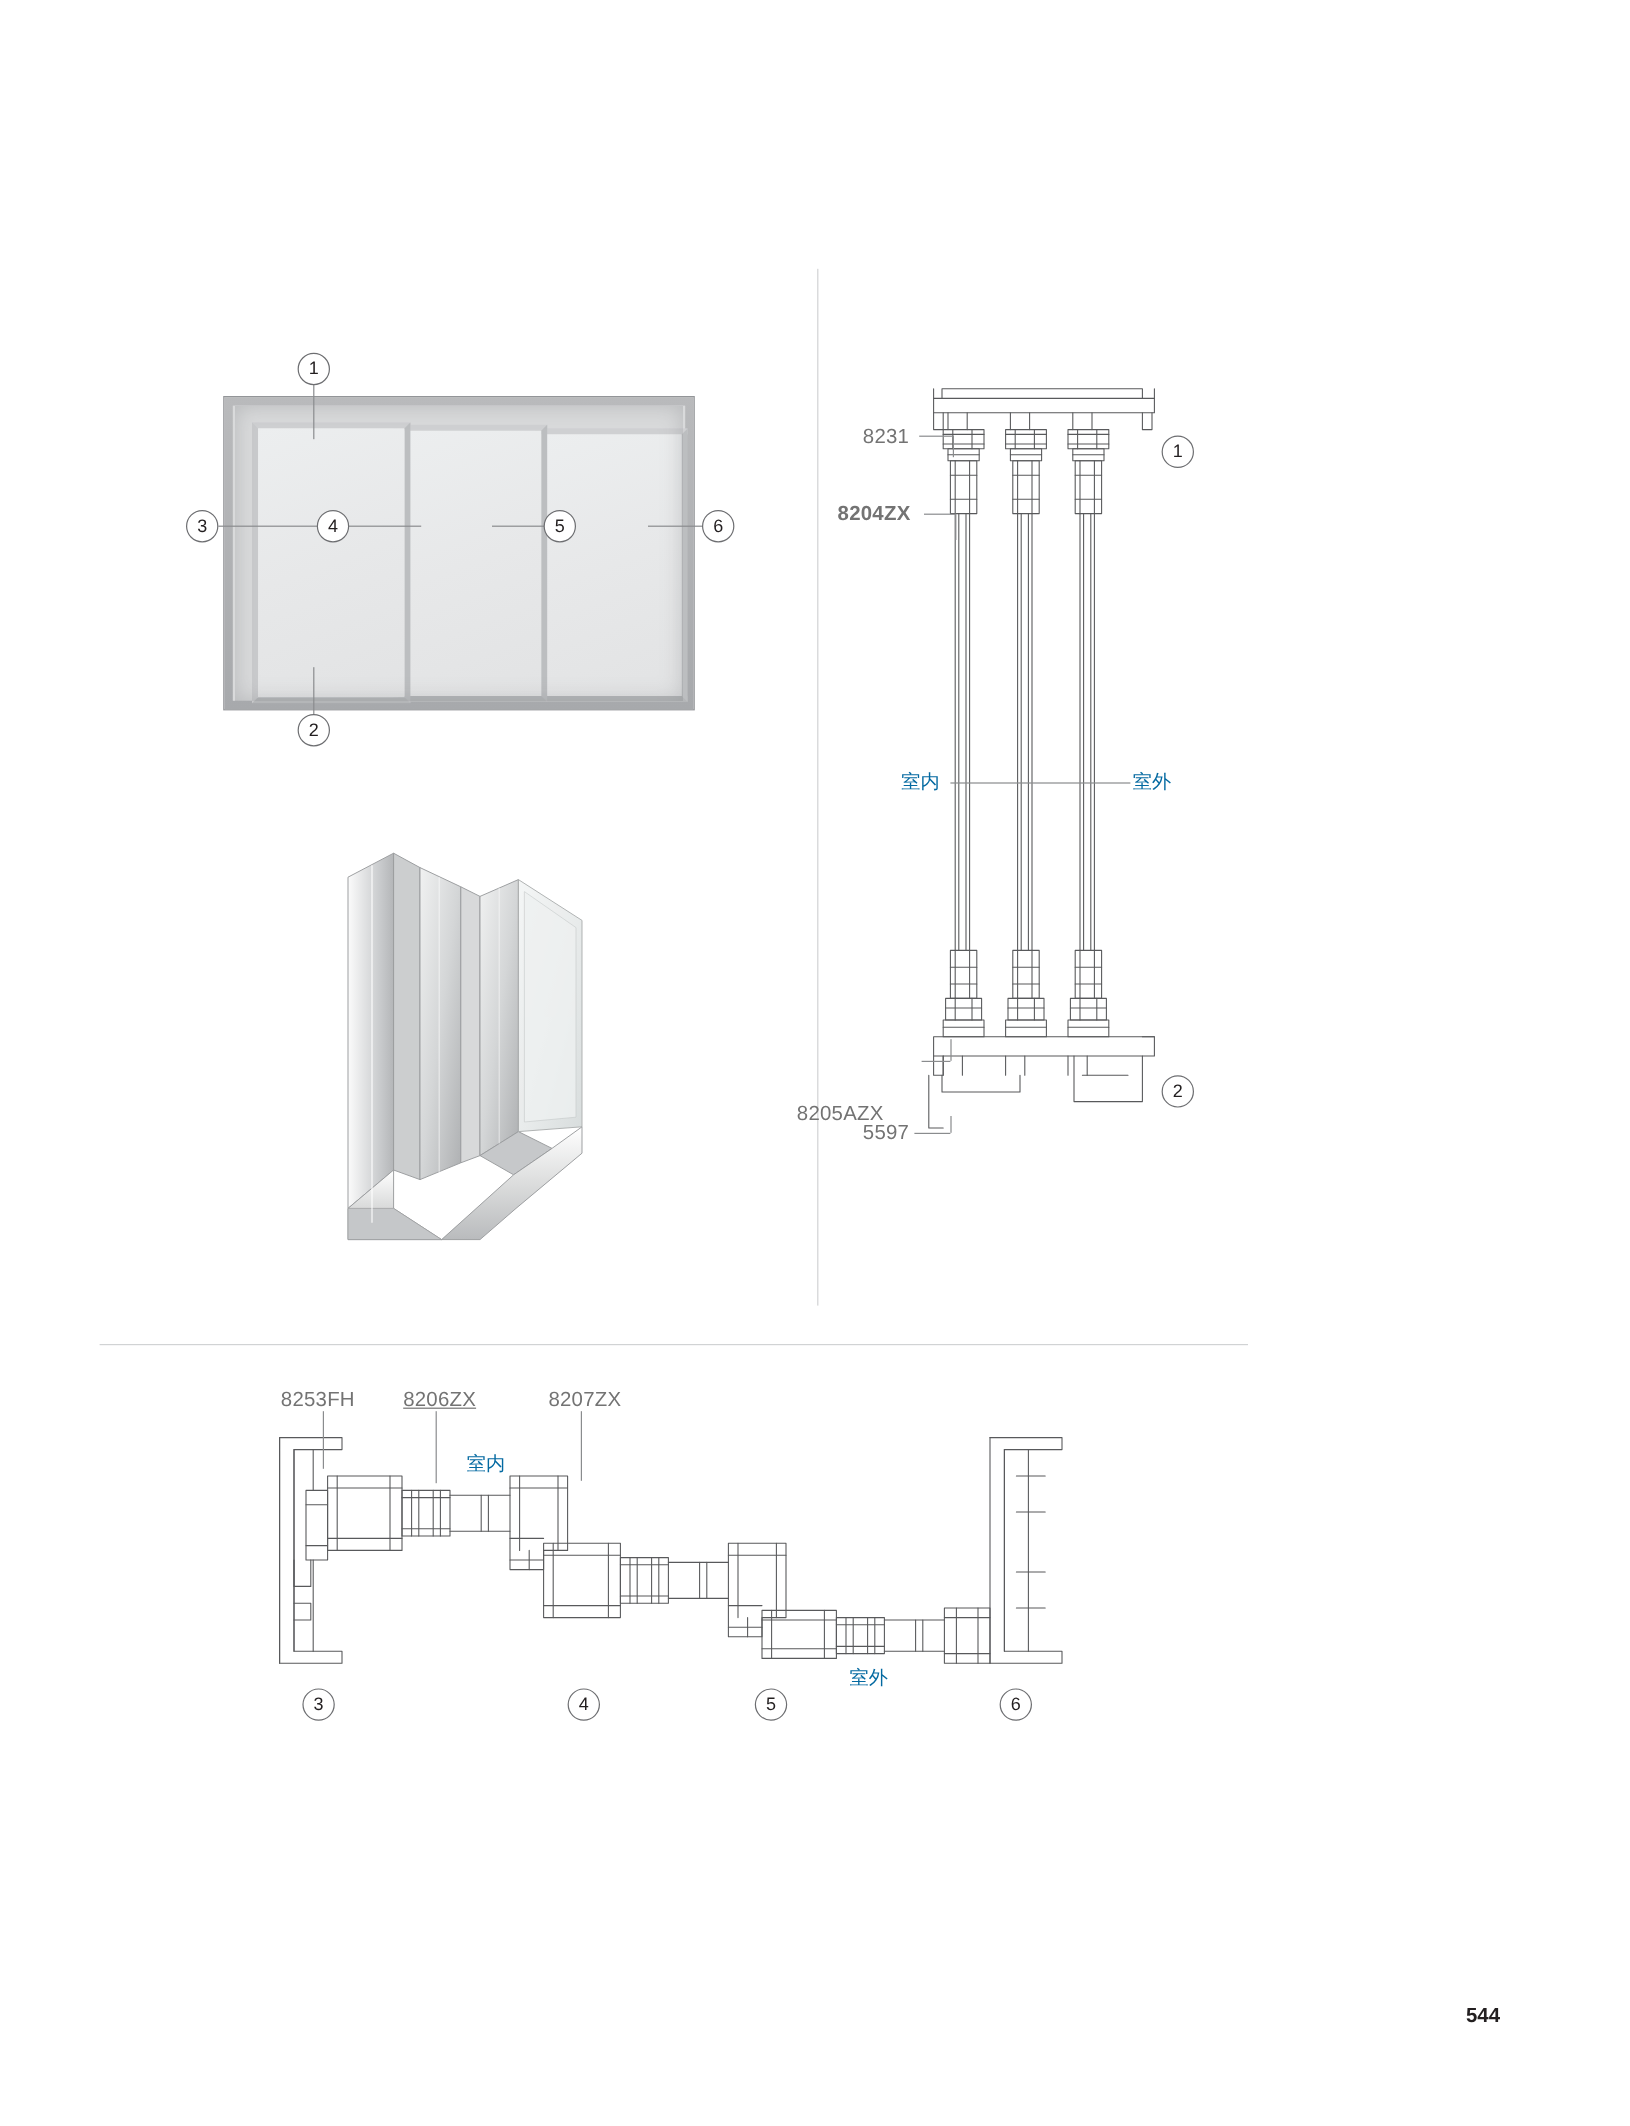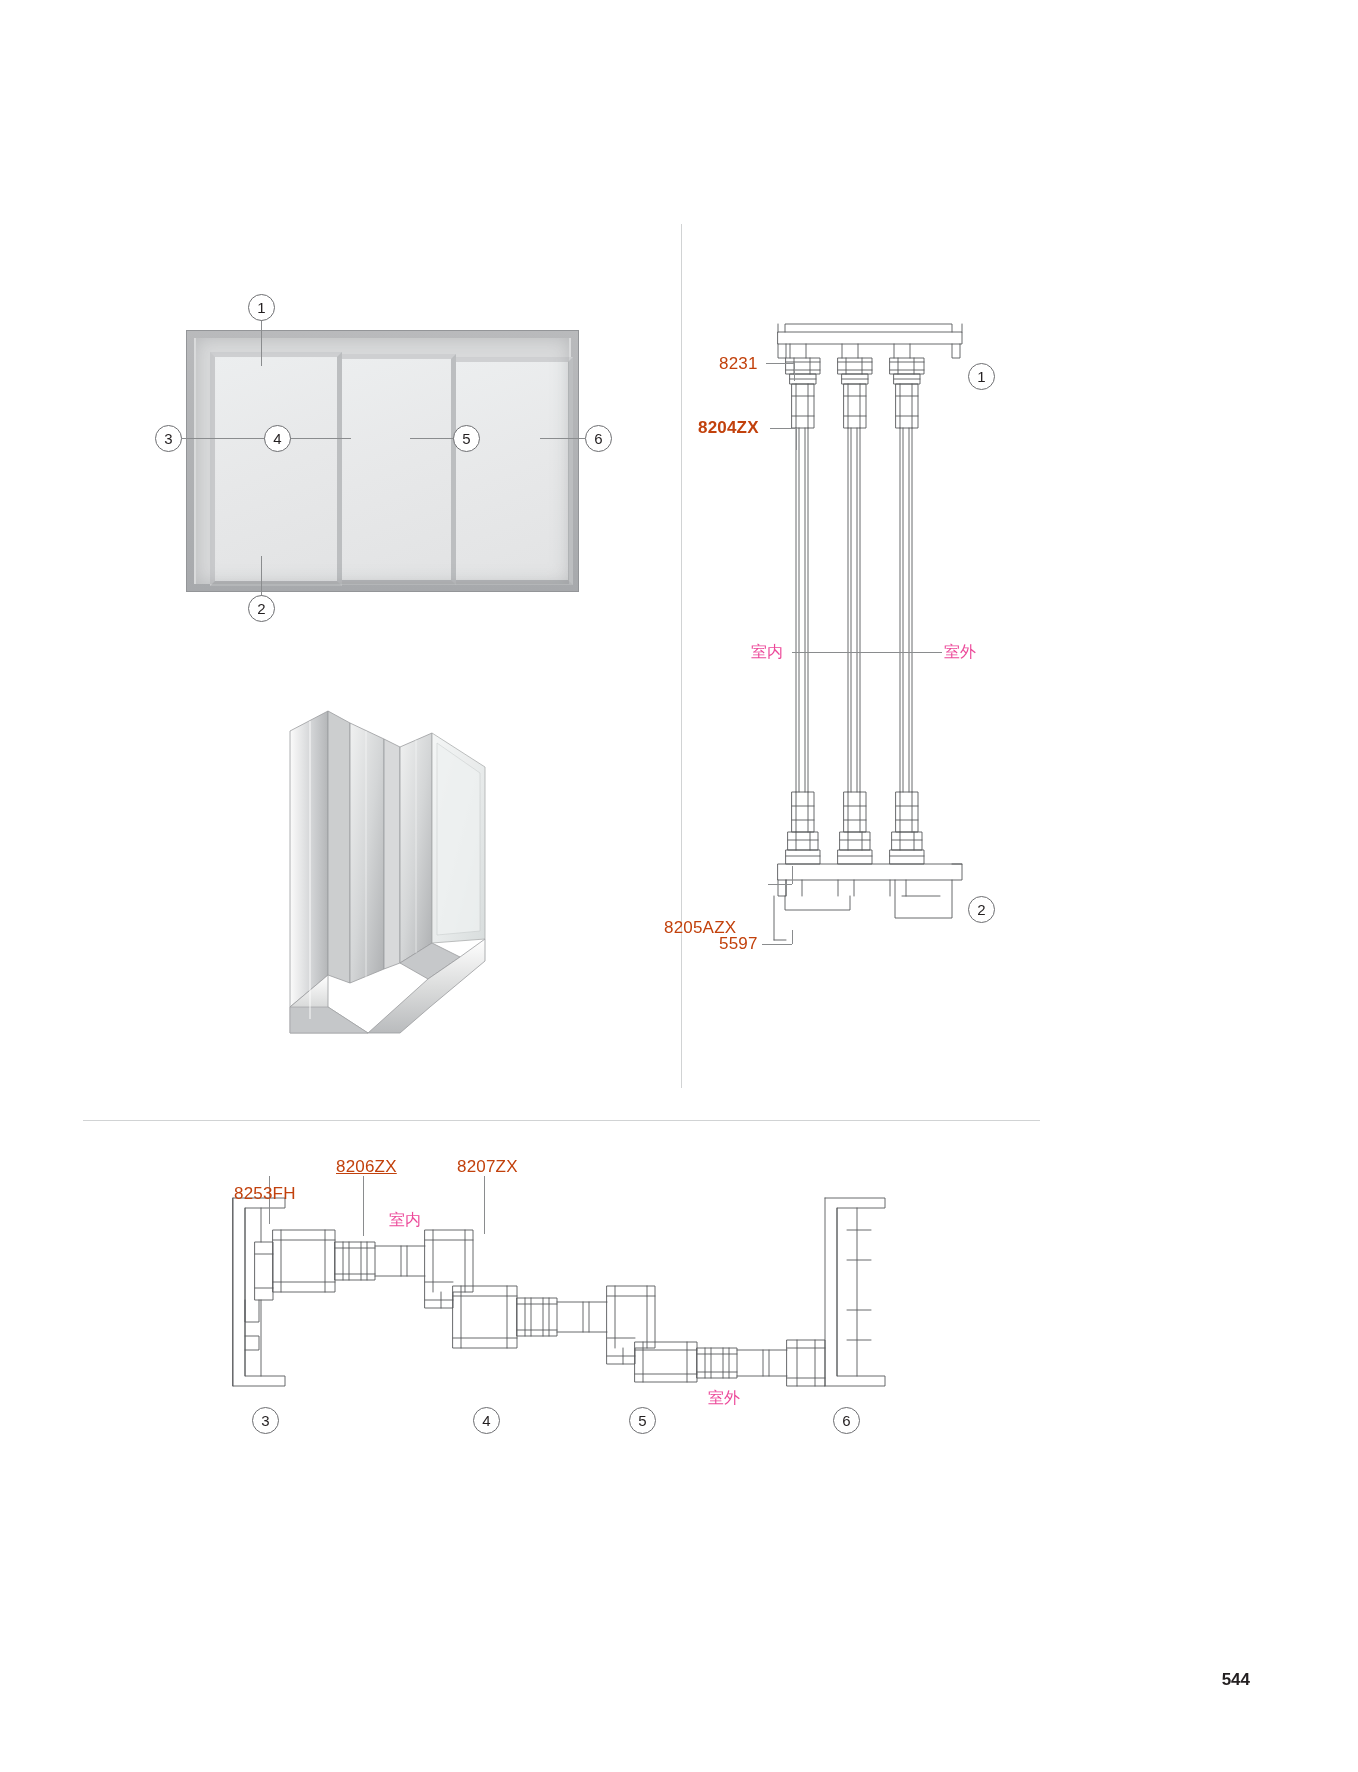--- a/index.html
+++ b/index.html
@@ -17,27 +17,27 @@
   }
   .page {
     position: absolute;
     inset: 0;
   }
 
   
   .abs { position: absolute; }
   .label {
     font-size: 17px;
-    color: #c2410c;
+    color: #737373;
     white-space: nowrap;
     letter-spacing: 0.2px;
   }
   .cn-label {
     font-size: 16px;
-    color: #ec4899;
+    color: #0369a1;
     white-space: nowrap;
   }
   .callout {
     width: 27px;
     height: 27px;
     border: 1px solid #6d6e71;
     border-radius: 50%;
     display: flex;
     align-items: center;
     justify-content: center;
@@ -400,21 +400,21 @@
         <path d="M622,40 L646,40 M622,70 L646,70 M622,120 L646,120 M622,150 L646,150"></path>
         <path d="M632,18 L632,186"></path>
       </g>
     </svg>
   </div>
 
   <div class="abs leader leader-v" style="left:269px; top:1176px; height:48px;"></div>
   <div class="abs leader leader-v" style="left:363px; top:1176px; height:60px;"></div>
   <div class="abs leader leader-v" style="left:484px; top:1176px; height:58px;"></div>
 
-  <div class="label abs" style="left:234px; top:1157px;margin-top:27px;">8253FH</div>
+  <div class="label abs" style="left:234px; top:1157px;">8253FH</div>
   <div class="label abs" style="left:336px; top:1157px;text-decoration:underline;">8206ZX</div>
   <div class="label abs" style="left:457px; top:1157px;">8207ZX</div>
 
   <div class="cn-label abs" style="left:389px; top:1210px;">室内</div>
   <div class="cn-label abs" style="left:708px; top:1388px;">室外</div>
 
   <div class="callout abs" style="left:252px; top:1407px;">3</div>
   <div class="callout abs" style="left:473px; top:1407px;">4</div>
   <div class="callout abs" style="left:629px; top:1407px;">5</div>
   <div class="callout abs" style="left:833px; top:1407px;">6</div>

